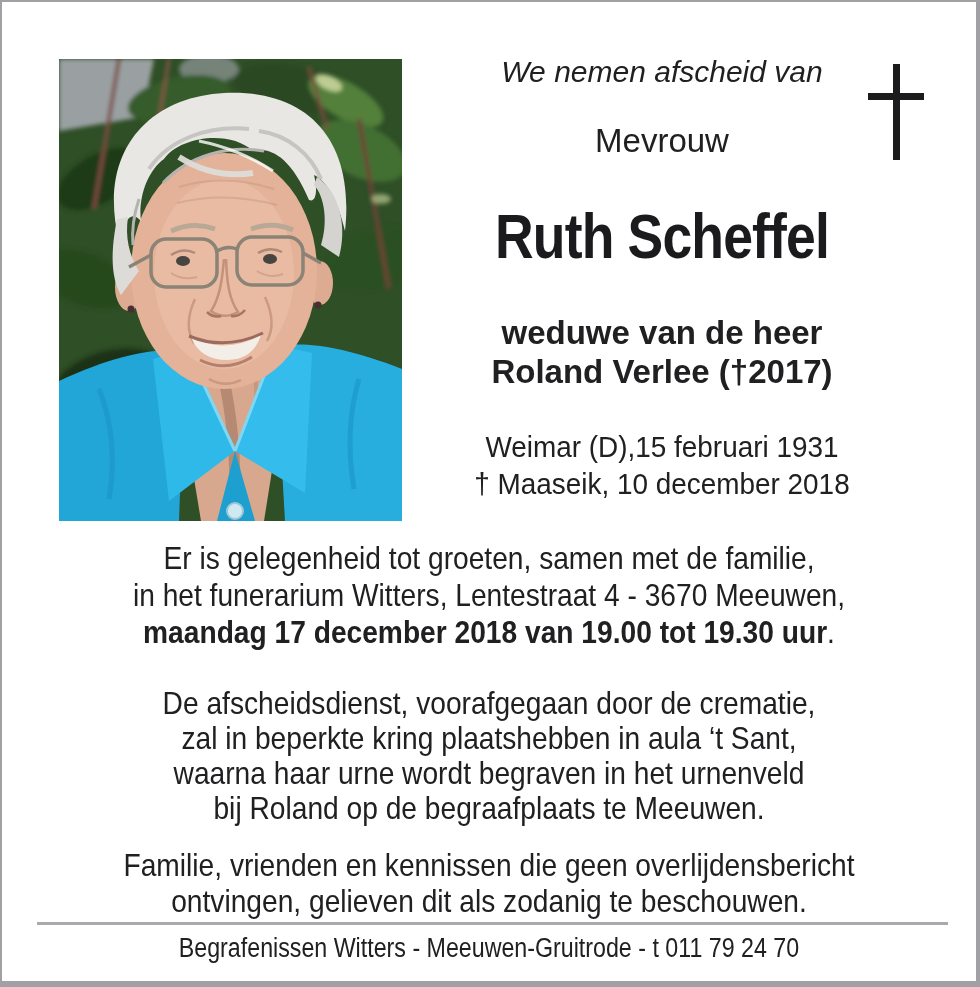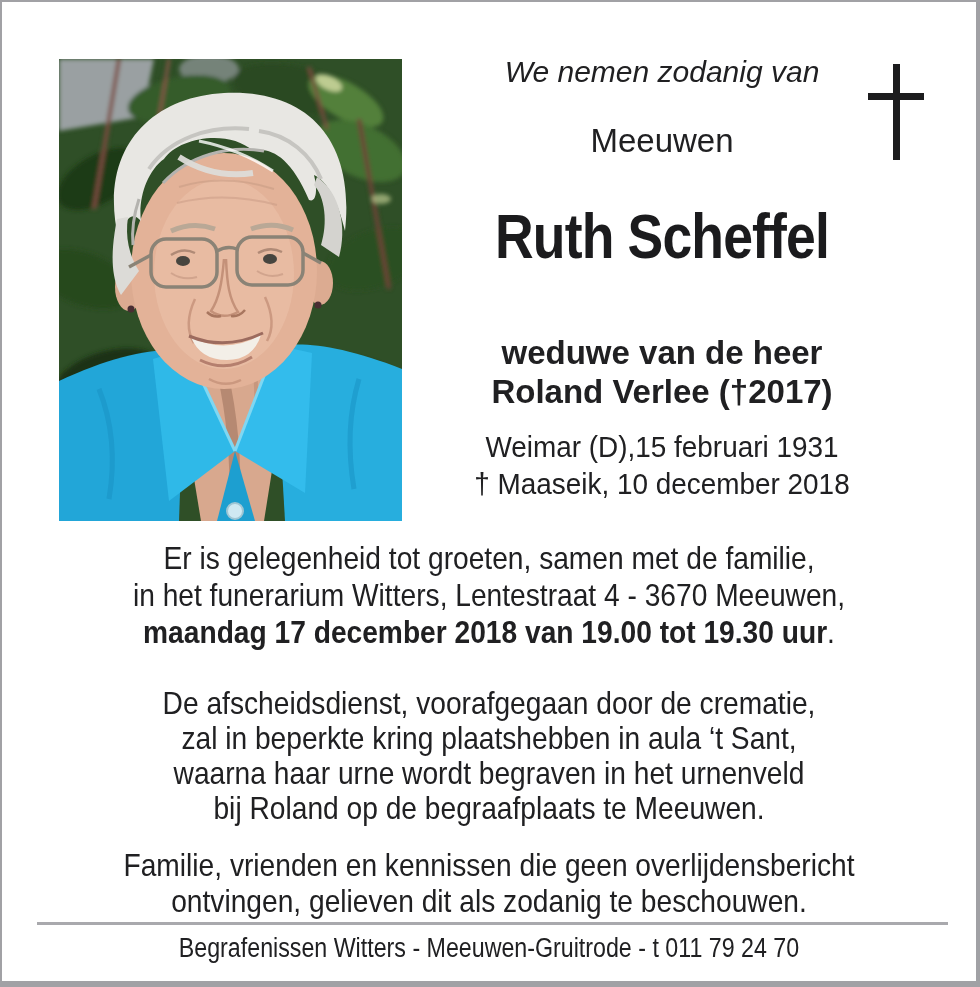--- a/index.html
+++ b/index.html
@@ -11,21 +11,21 @@
     color:#202022;overflow:hidden;
   }
   .photo{position:absolute;left:57px;top:57px;width:343px;height:462px;}
   .photo svg{display:block;width:100%;height:100%;}
 
   .rcol{position:absolute;left:402px;top:0;width:516px;height:530px;}
   .rcol > div{position:absolute;left:0;width:100%;text-align:center;white-space:nowrap;}
   .intro{top:53px;font-size:30px;font-style:italic;}
   .salutation{top:120px;font-size:33px;}
   .name{top:198px;font-size:63px;font-weight:bold;transform:scaleX(.85);transform-origin:50% 0;letter-spacing:-1px;color:#1b1b1d;}
-  .rel{font-size:33px;font-weight:bold;margin-top:20px;}
+  .rel{font-size:33px;font-weight:bold;}
   .rel1{top:312px;}
   .rel2{top:351px;}
   .dates{font-size:30px;transform:scaleX(.93);transform-origin:50% 0;}
   .birth{top:428px;}
   .death{top:465px;}
 
   .cross{position:absolute;left:866px;top:62px;width:56px;height:96px;}
   .cross .v{position:absolute;left:25px;top:0;width:7px;height:96px;background:#1c1c1e;}
   .cross .h{position:absolute;left:0;top:29px;width:56px;height:7px;background:#1c1c1e;}
 
@@ -144,22 +144,22 @@
         <rect x="92" y="180" width="66" height="48" rx="15"></rect>
         <rect x="178" y="178" width="66" height="48" rx="15"></rect>
         <path d="M158,192 q10,-6 20,-2"></path>
         <path d="M92,196 L70,208"></path>
         <path d="M244,194 L262,204"></path>
       </g>
     </svg>
   </div>
 
   <div class="rcol">
-    <div class="intro">We nemen zodanig van</div>
-    <div class="salutation">Meeuwen</div>
+    <div class="intro">We nemen afscheid van</div>
+    <div class="salutation">Mevrouw</div>
     <div class="name">Ruth Scheffel</div>
     <div class="rel rel1">weduwe van de heer</div>
     <div class="rel rel2">Roland Verlee (†2017)</div>
     <div class="dates birth">Weimar (D),15 februari 1931</div>
     <div class="dates death">† Maaseik, 10 december 2018</div>
   </div>
 
   <div class="cross">
     <div class="v"></div>
     <div class="h"></div>

